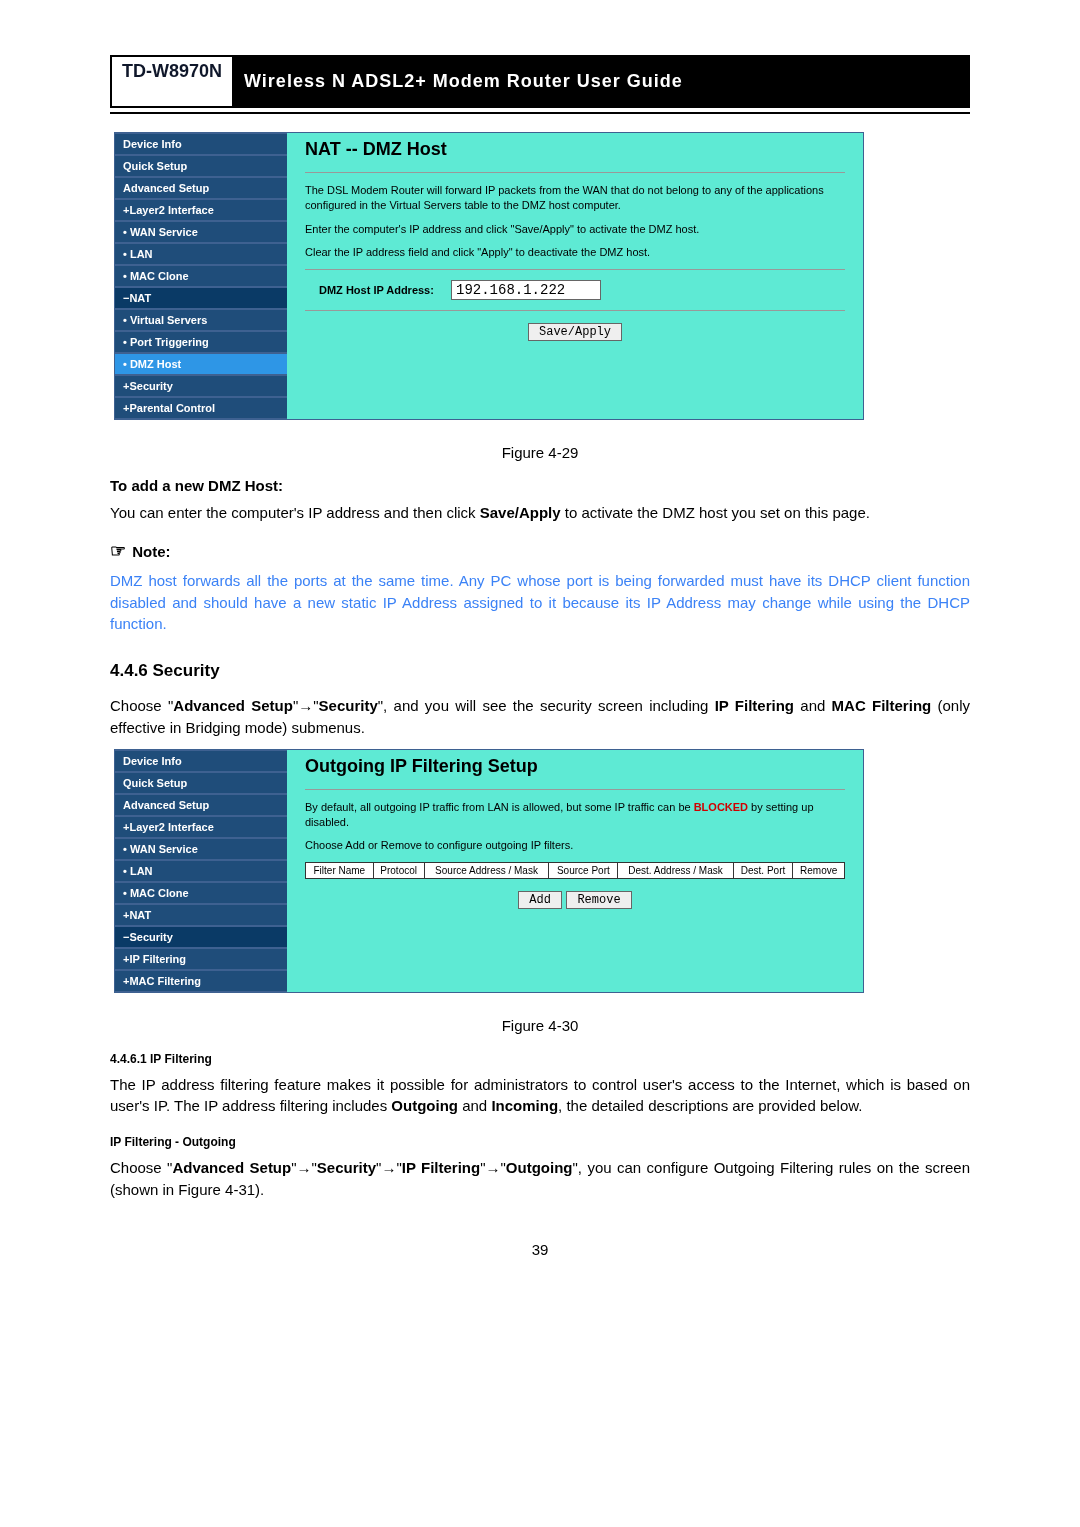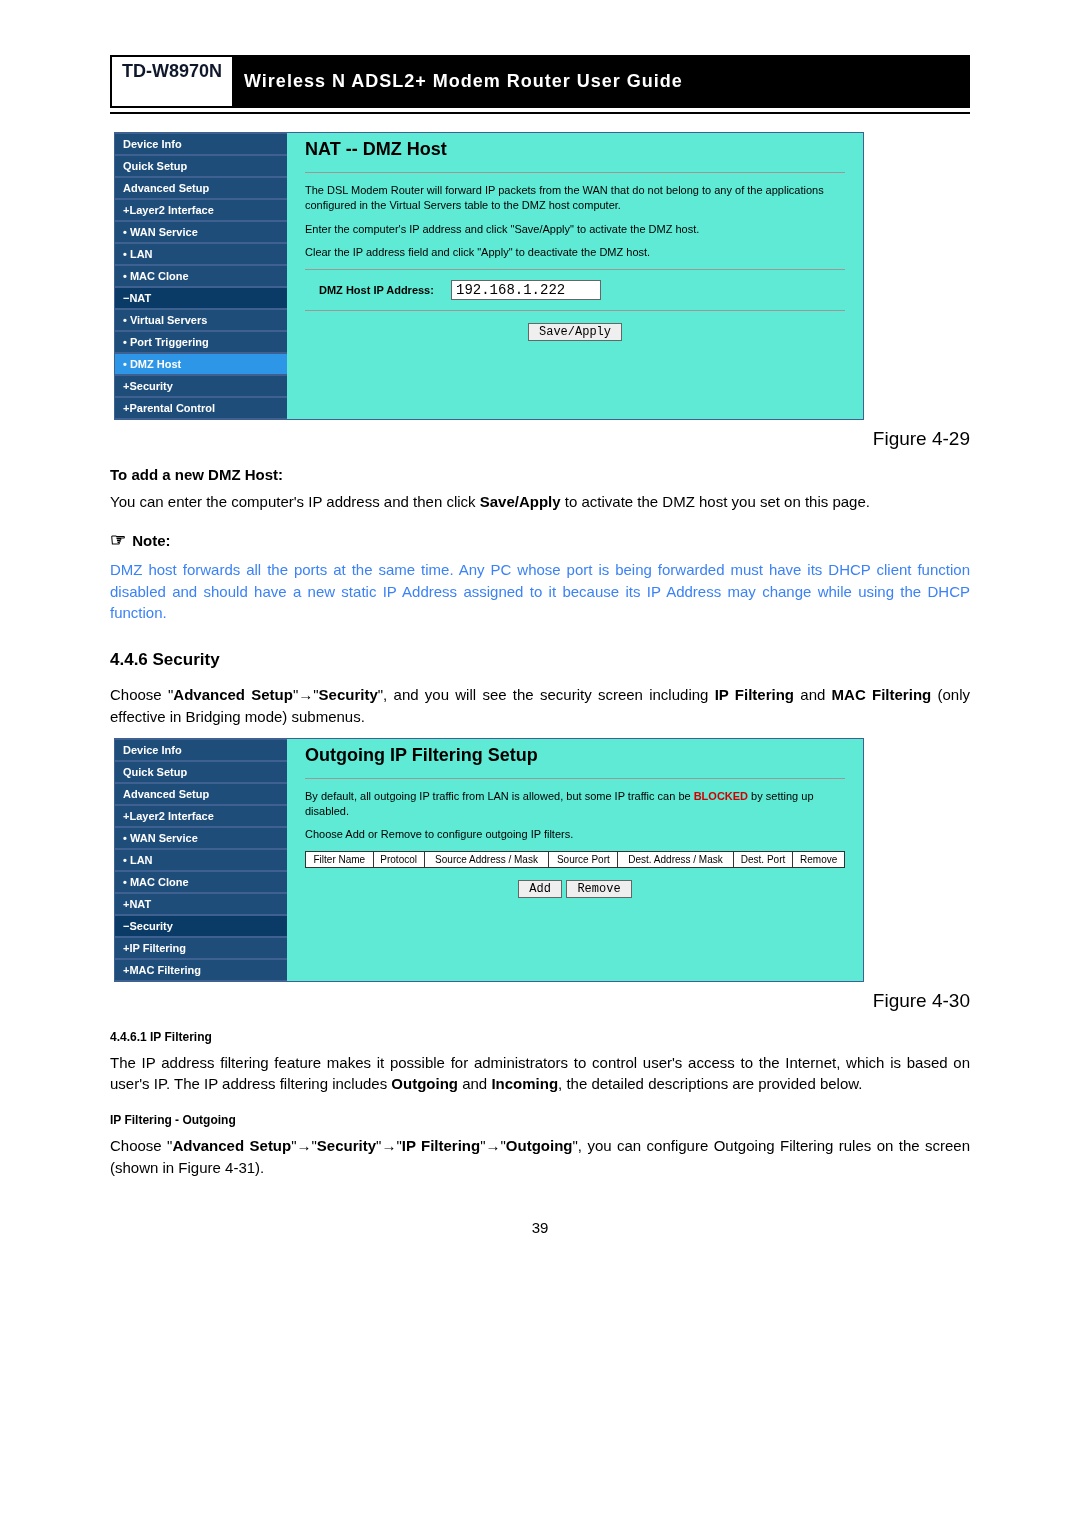--- a/index.html
+++ b/index.html
@@ -19,21 +19,21 @@
   .pane { flex: 1; background: #5eead4; padding: 6px 18px 12px 18px; position: relative; }
   .pane h2 { font-size: 18px; font-weight: bold; margin-bottom: 12px; }
   .pane hr { border: none; border-top: 1px solid #999; margin: 6px 0 10px 0; }
   .pane p { font-size: 11px; margin: 8px 0; line-height: 1.4; }
   .row { display: flex; align-items: center; gap: 12px; margin: 10px 0 10px 14px; }
   .lbl { font-size: 11px; font-weight: bold; width: 120px; }
   .txtin { font-family: "Courier New", monospace; font-size: 14px; border: 1px solid #666; padding: 1px 4px; width: 150px; }
   .btn { font-family: "Courier New", monospace; font-size: 12px; border: 1px solid #666; background: #efefef; padding: 1px 10px; }
   .center { text-align: center; }
 
-  .caption { text-align: right; font-size: 19px; margin: 8px 0 16px 0; }
+  .caption { text-align: center; font-size: 15px; margin: 24px 0 16px 0; }
   .body p { font-size: 15px; line-height: 1.45; margin: 8px 0; text-align: justify; }
   .body h3 { font-size: 15px; font-weight: bold; margin: 12px 0 6px 0; }
   .note-head { color: #000000; font-weight: bold; font-size: 15px; margin: 16px 0 4px 0; }
   .note-head .hand { font-size: 18px; margin-right: 6px; }
   .note-body { color: #3b82f6; text-align: justify; font-size: 15px; line-height: 1.45; }
   .sec-head { font-weight: bold; font-size: 17px; margin: 26px 0 14px 0; }
   .sub-head { font-weight: bold; font-size: 12px; margin: 18px 0 8px 0; }
   .red { color: #d00000; font-weight: bold; }
   .tbl { border-collapse: collapse; width: 100%; font-size: 10px; margin: 6px 0; }
   .tbl th { border: 1px solid #333; padding: 2px 4px; font-weight: normal; background: #fff; }

